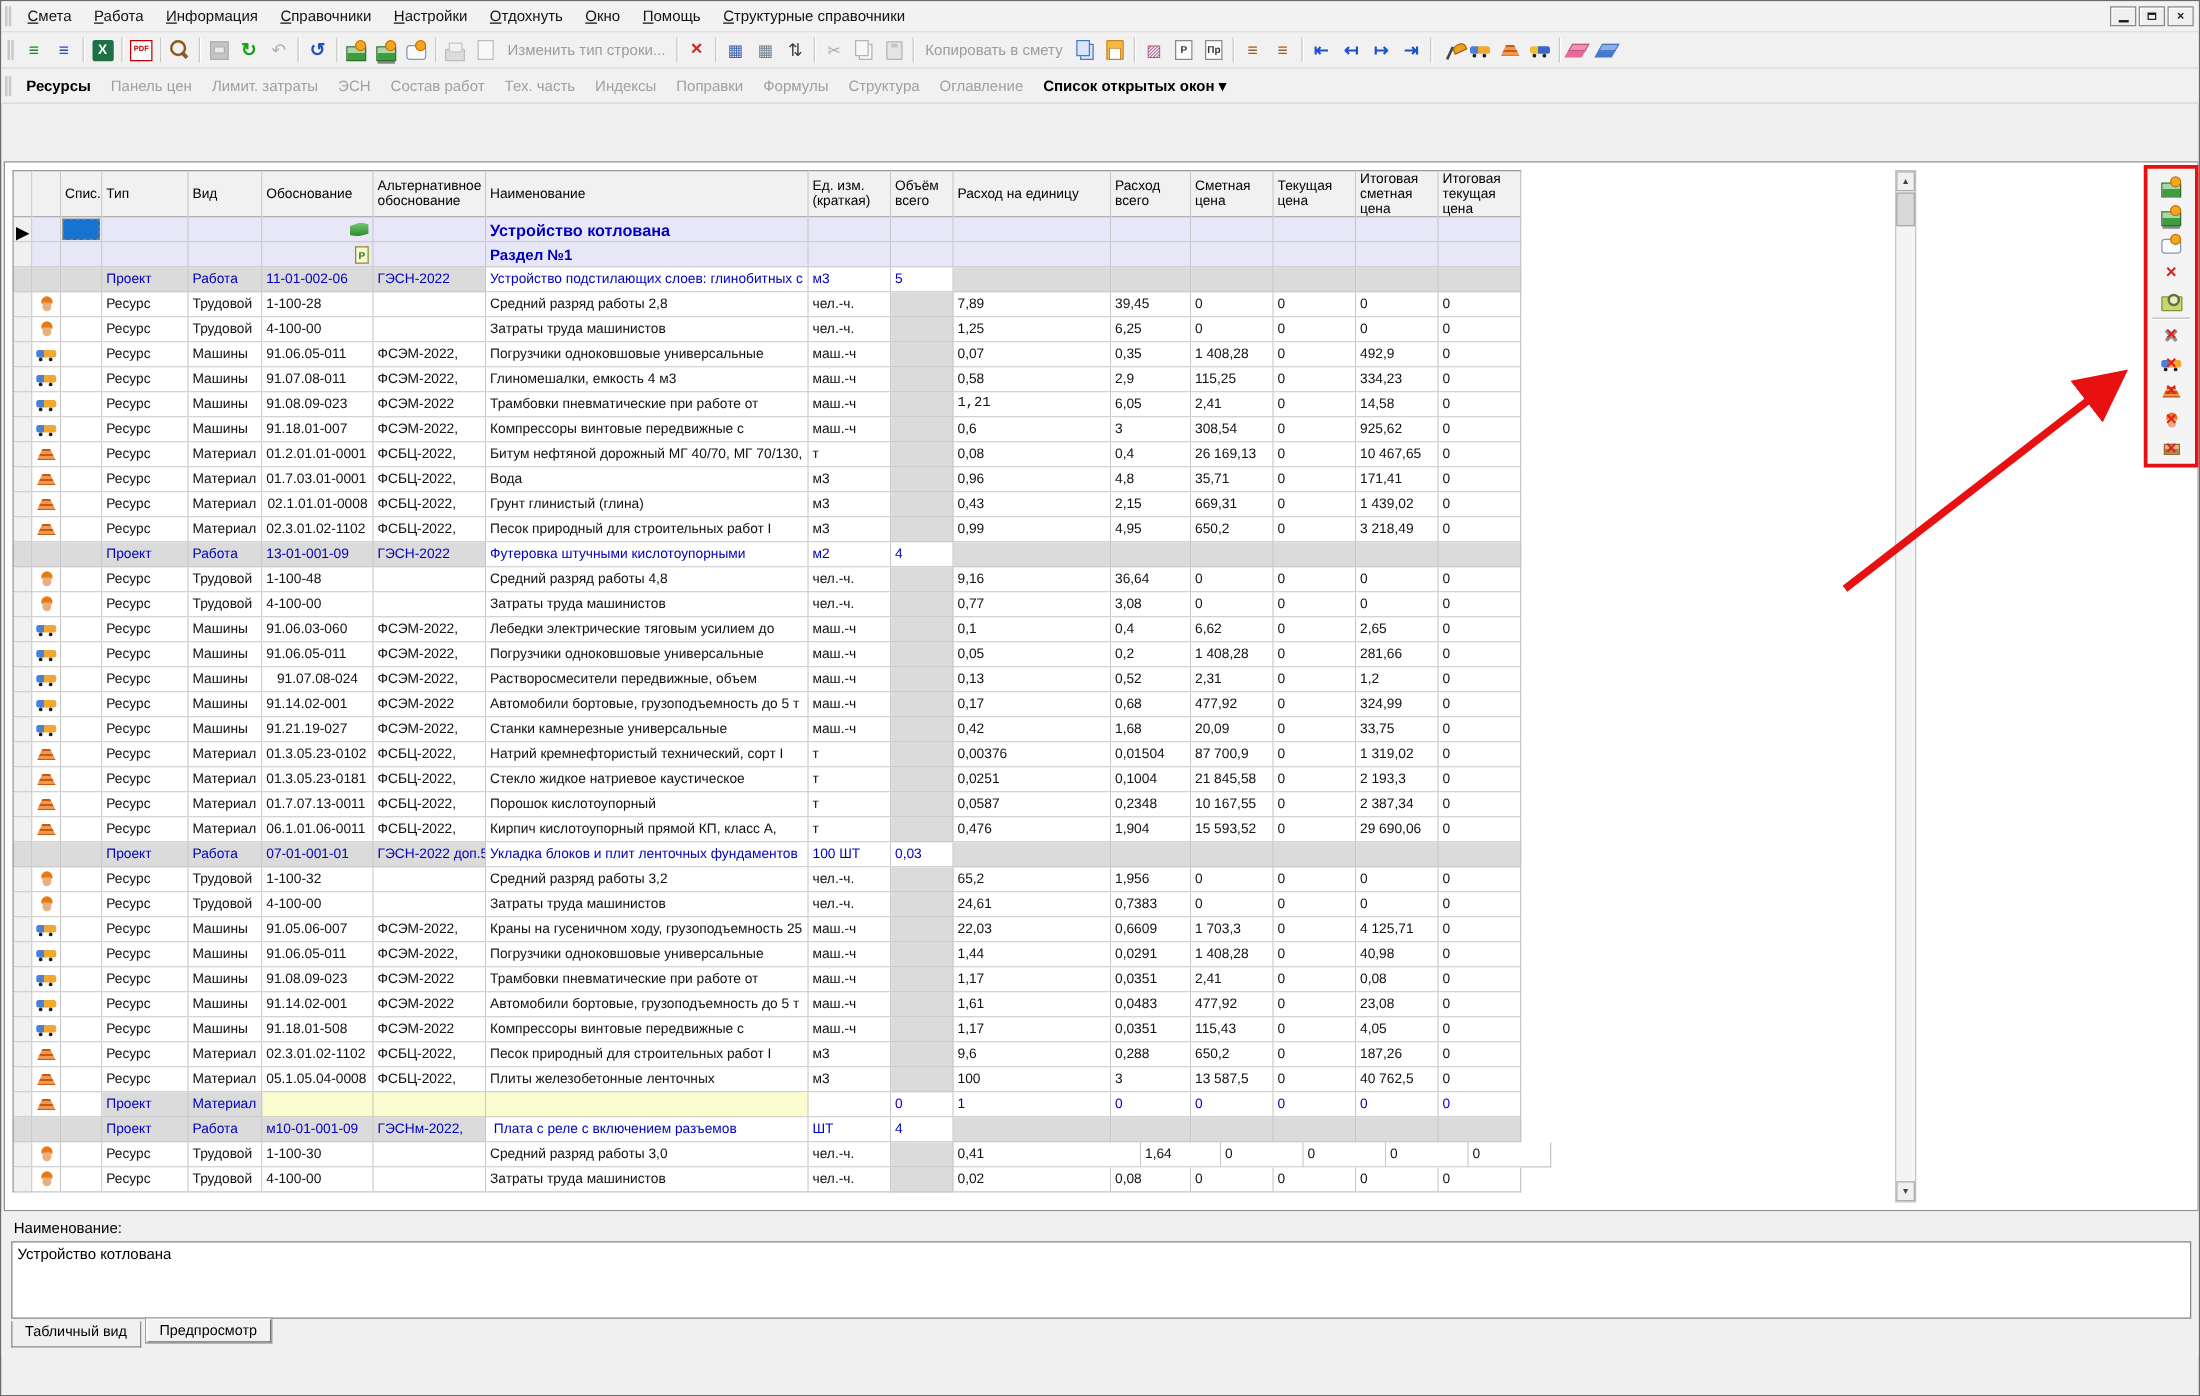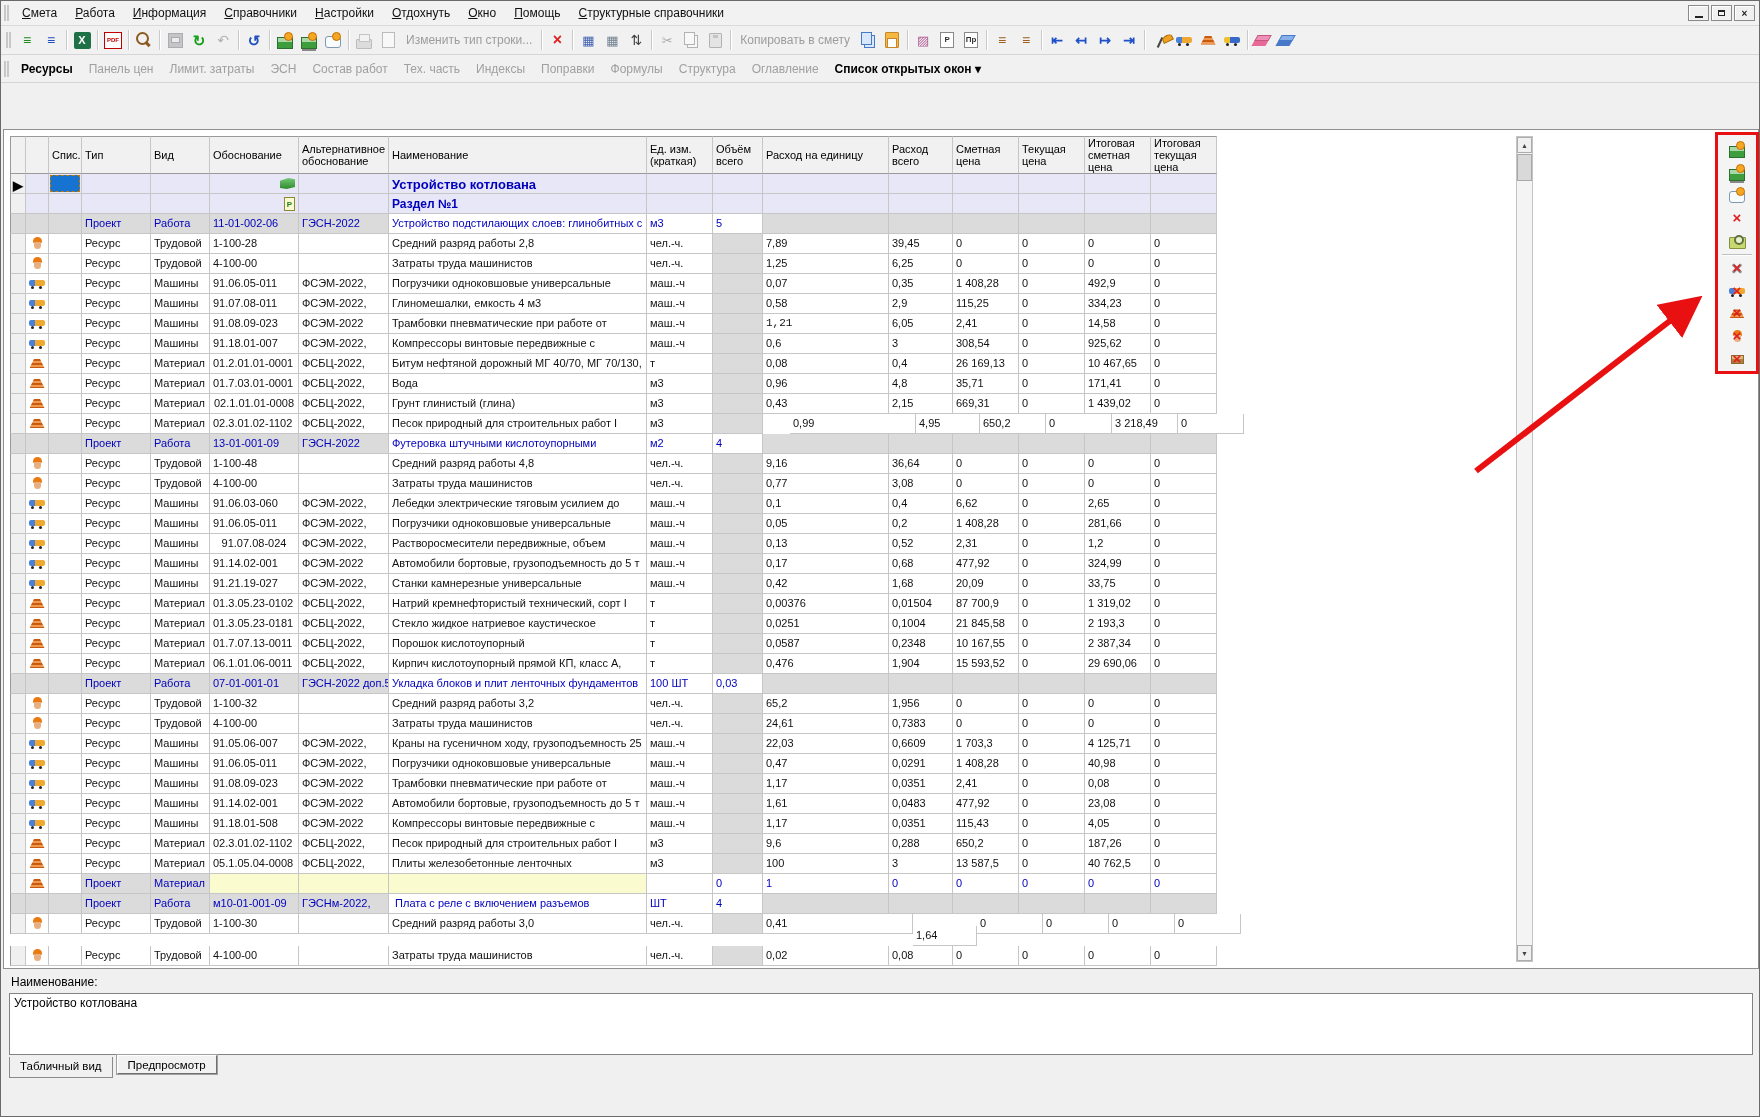--- a/index.html
+++ b/index.html
@@ -571,21 +571,21 @@
           <div class="c rowhdr" style="width: 16px;"></div>
           <div class="c iconcell" style="width: 23px;"><div class="cbr"></div></div>
           <div class="c" style="width: 33px;"></div>
           <div class="c" style="width: 69px;">Ресурс</div>
           <div class="c" style="width: 59px;">Материал</div>
           <div class="c" style="width: 89px;">02.3.01.02-1102</div>
           <div class="c" style="width: 90px;">ФСБЦ-2022,</div>
           <div class="c" style="width: 258px;">Песок природный для строительных работ I</div>
           <div class="c" style="width: 66px;">м3</div>
           <div class="c vol" style="width: 50px;"></div>
-          <div class="c" style="width: 126px; margin-left: 27px;">0,99</div>
+          <div class="c" style="width: 126px;">0,99</div>
           <div class="c" style="width: 64px;">4,95</div>
           <div class="c" style="width: 66px;">650,2</div>
           <div class="c" style="width: 66px;">0</div>
           <div class="c" style="width: 66px;">3 218,49</div>
           <div class="c" style="width: 66px;">0</div>
         </div>
         <div class="trow rw-w">
           <div class="c rowhdr" style="width: 16px;"></div>
           <div class="c iconcell" style="width: 23px;"></div>
           <div class="c" style="width: 33px;"></div>
@@ -877,21 +877,21 @@
           <div class="c rowhdr" style="width: 16px;"></div>
           <div class="c iconcell" style="width: 23px;"><div class="ctr"></div></div>
           <div class="c" style="width: 33px;"></div>
           <div class="c" style="width: 69px;">Ресурс</div>
           <div class="c" style="width: 59px;">Машины</div>
           <div class="c" style="width: 89px;">91.06.05-011</div>
           <div class="c" style="width: 90px;">ФСЭМ-2022,</div>
           <div class="c" style="width: 258px;">Погрузчики одноковшовые универсальные</div>
           <div class="c" style="width: 66px;">маш.-ч</div>
           <div class="c vol" style="width: 50px;"></div>
-          <div class="c" style="width: 126px;">0,47</div>
+          <div class="c" style="width: 126px;">1,44</div>
           <div class="c" style="width: 64px;">0,0291</div>
           <div class="c" style="width: 66px;">1 408,28</div>
           <div class="c" style="width: 66px;">0</div>
           <div class="c" style="width: 66px;">40,98</div>
           <div class="c" style="width: 66px;">0</div>
         </div>
         <div class="trow rw-r">
           <div class="c rowhdr" style="width: 16px;"></div>
           <div class="c iconcell" style="width: 23px;"><div class="ctr"></div></div>
           <div class="c" style="width: 33px;"></div>
@@ -1022,21 +1022,21 @@
           <div class="c iconcell" style="width: 23px;"><div class="cw"></div></div>
           <div class="c" style="width: 33px;"></div>
           <div class="c" style="width: 69px;">Ресурс</div>
           <div class="c" style="width: 59px;">Трудовой</div>
           <div class="c" style="width: 89px;">1-100-30</div>
           <div class="c" style="width: 90px;"></div>
           <div class="c" style="width: 258px;">Средний разряд работы 3,0</div>
           <div class="c" style="width: 66px;">чел.-ч.</div>
           <div class="c vol" style="width: 50px;"></div>
           <div class="c" style="width: 150px;">0,41</div>
-          <div class="c" style="width: 64px; margin-top: 12px;">1,64</div>
+          <div class="c" style="width: 64px;">1,64</div>
           <div class="c" style="width: 66px;">0</div>
           <div class="c" style="width: 66px;">0</div>
           <div class="c" style="width: 66px;">0</div>
           <div class="c" style="width: 66px;">0</div>
         </div>
         <div class="trow rw-r">
           <div class="c rowhdr" style="width: 16px;"></div>
           <div class="c iconcell" style="width: 23px;"><div class="cw"></div></div>
           <div class="c" style="width: 33px;"></div>
           <div class="c" style="width: 69px;">Ресурс</div>

